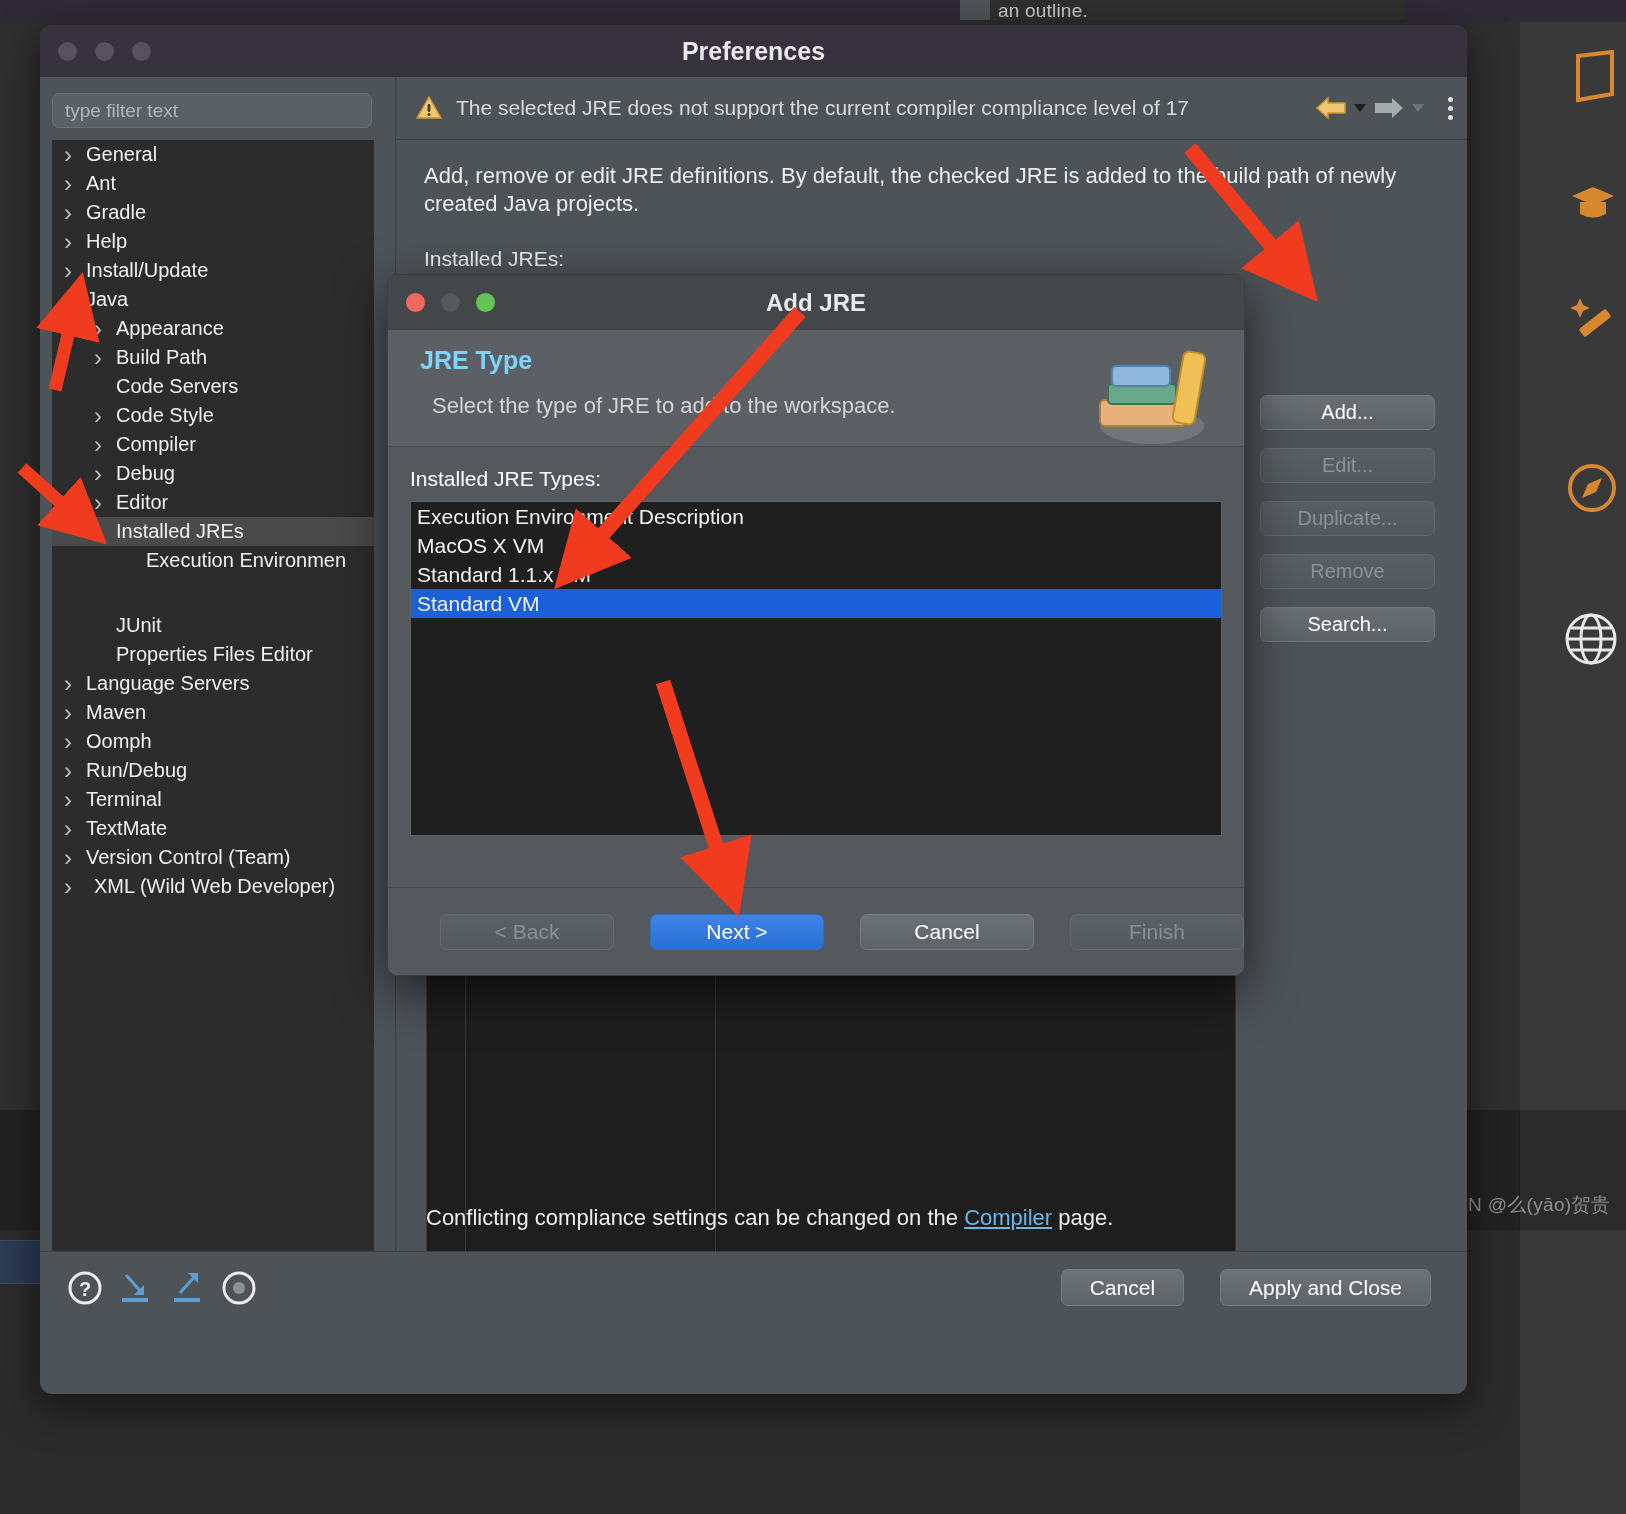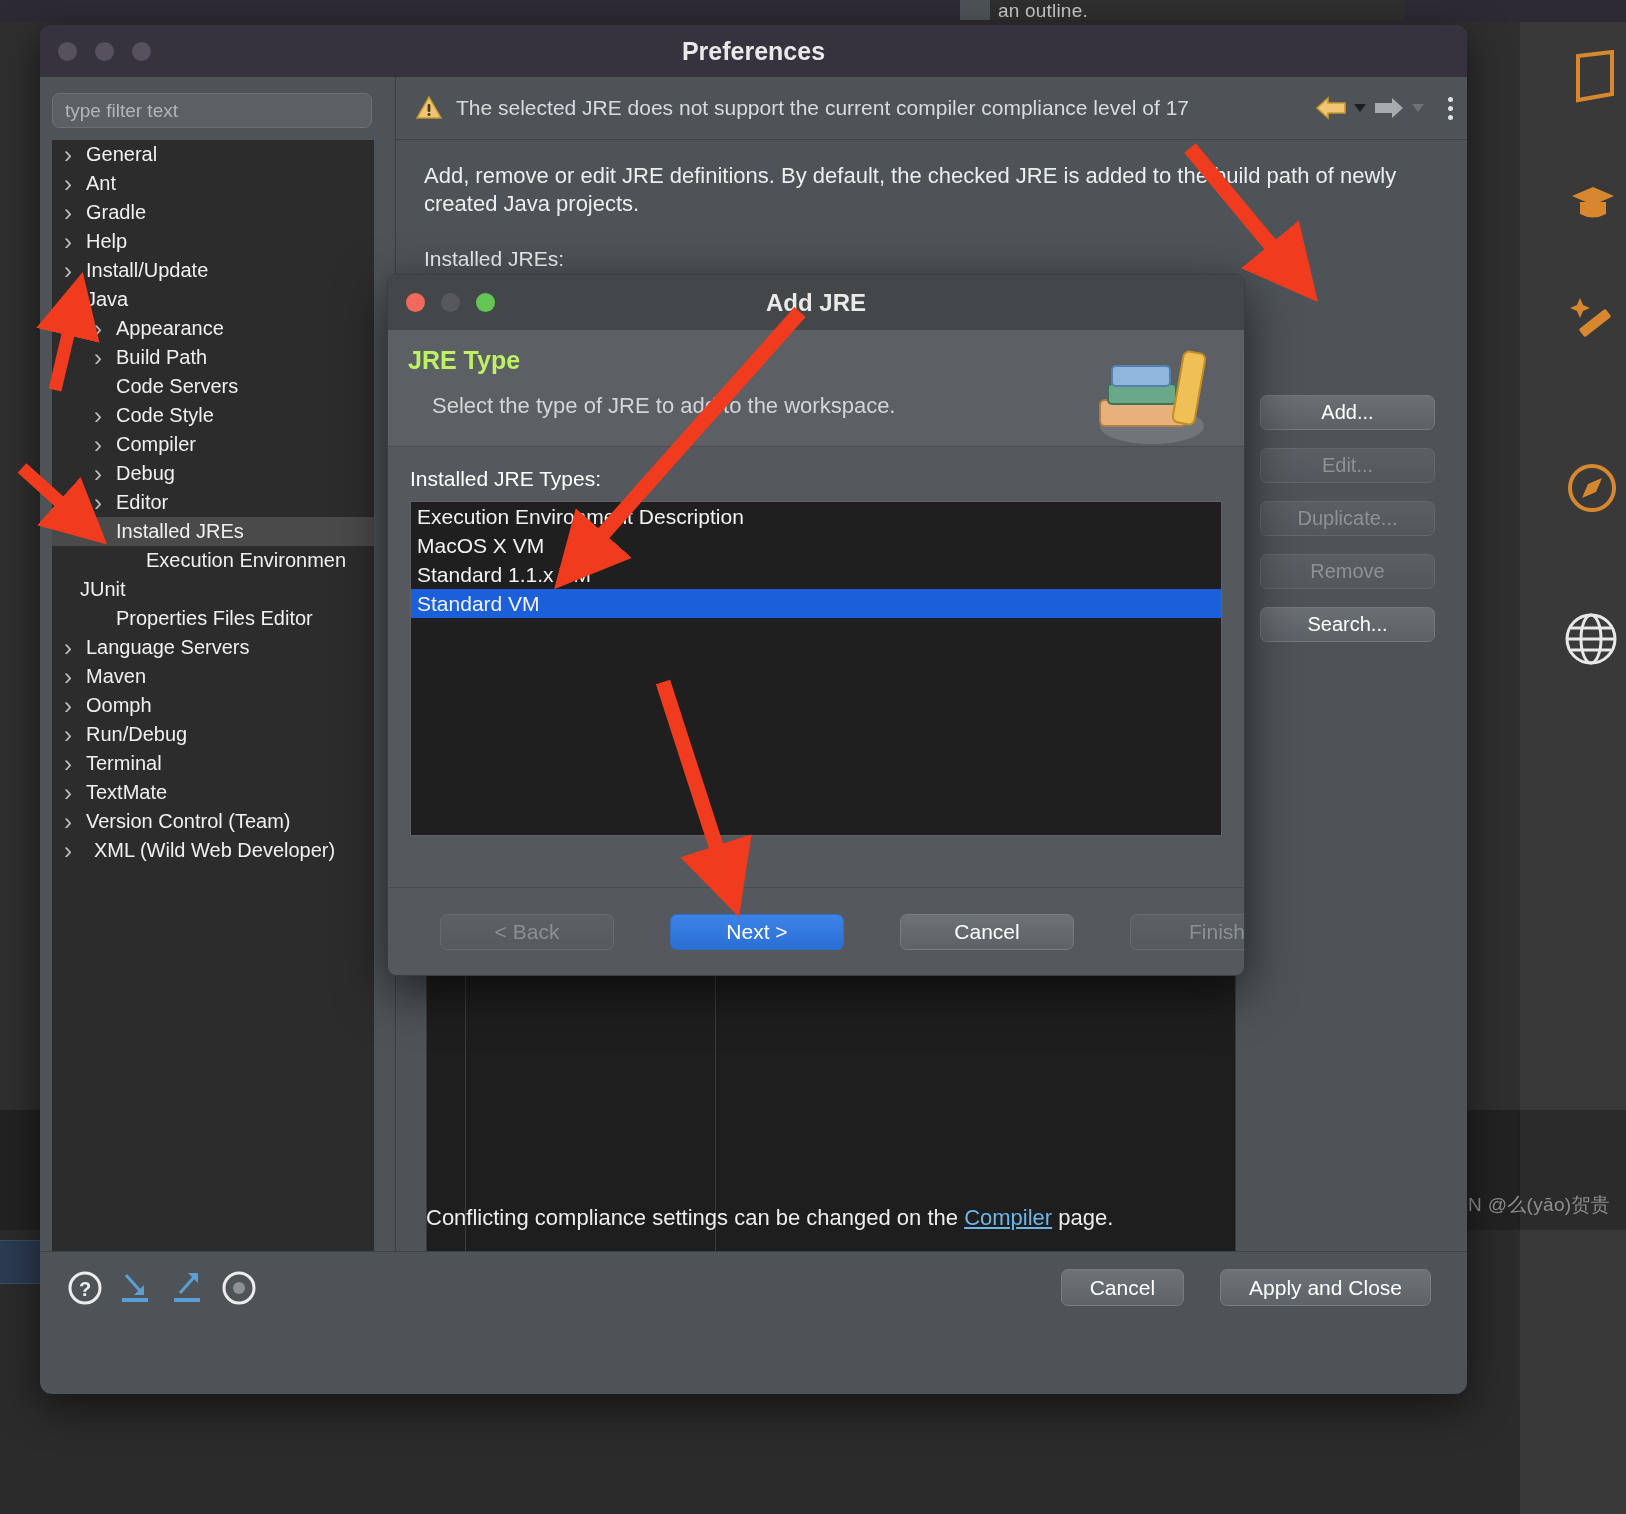--- a/index.html
+++ b/index.html
@@ -187,21 +187,21 @@
   }
   .dlg-traffic { position: absolute; left: 18px; display: flex; gap: 16px; }
   .dlg-dot { width: 19px; height: 19px; border-radius: 50%; }
   .dlg-title-text { color: #eaeaea; font-size: 24px; font-weight: bold; }
 
   .dlg-head {
     height: 117px; background: #5c6064; position: relative;
     border-bottom: 1px solid #4a4e51;
     padding: 16px 0 0 20px;
   }
-  .dlg-h1 { color: #bef264; font-size: 25px; font-weight: bold; }
+  .dlg-h1 { color: #7dd3fc; font-size: 25px; font-weight: bold; margin-left: 12px; }
   .dlg-sub { color: #d3d5d6; font-size: 22px; margin-top: 18px; margin-left: 24px; }
   .books { position: absolute; right: 22px; top: 10px; width: 140px; height: 104px; }
 
   .dlg-content { padding: 20px 22px 0 22px; }
   .dlg-label { color: #ffffff; font-size: 21px; }
   .type-list {
     margin-top: 10px; width: 812px; height: 335px;
     background: #1f1f1f; border: 1px solid #5e6265;
   }
   .type-row {
@@ -209,21 +209,21 @@
     color: #f2f2f2; font-size: 21px;
   }
   .type-row.sel { background: #1b5fd9; }
 
   .dlg-footer {
     position: absolute; bottom: 0; left: 0; width: 100%; height: 88px;
     border-top: 1px solid #474b4e; background: #55595d;
     display: flex; align-items: center;
   }
   .help-circle { margin-left: 24px; width: 34px; height: 34px; }
-  .wiz-btns { display: flex; align-items: center; gap: 56px; margin-left: 28px; }
+  .wiz-btns { display: flex; align-items: center; gap: 36px; margin-left: 28px; }
   .wbtn {
     width: 174px; height: 36px; border-radius: 7px;
     background: linear-gradient(#6d7276,#5d6266); border: 1px solid #777c80;
     color: #ffffff; font-size: 21px;
     display: flex; align-items: center; justify-content: center;
   }
   .wbtn.disabled { color: #8b9093; background: linear-gradient(#5c6165,#555a5e); border-color:#666b6f; }
   .wbtn.primary { background: linear-gradient(#3c83e8,#2a6fd4); border-color: #2f6fc4; }
 
   
@@ -352,21 +352,21 @@
               <span style="margin-left: 8px;">Editor</span>
             </div>
             <div class="tree-item sel" style="padding-left: 36px;">
               <span class="twisty" style="font-size: 22px; line-height: 12px;">⌄</span>
               <span style="margin-left: 8px;">Installed JREs</span>
             </div>
             <div class="tree-item" style="padding-left: 66px;">
               <span class="twisty none"></span>
               <span style="margin-left: 8px;">Execution Environmen</span>
             </div>
-            <div class="tree-item" style="">
+            <div class="tree-item" style="padding-left: 36px; margin-top: 36px;">
               <span class="twisty none"></span>
               <span style="margin-left: 8px;">JUnit</span>
             </div>
             <div class="tree-item" style="padding-left: 36px;">
               <span class="twisty none"></span>
               <span style="margin-left: 8px;">Properties Files Editor</span>
             </div>
             <div class="tree-item" style="padding-left: 6px;">
               <span class="twisty" style="font-size: 24px;">›</span>
               <span style="margin-left: 8px;">Language Servers</span>

